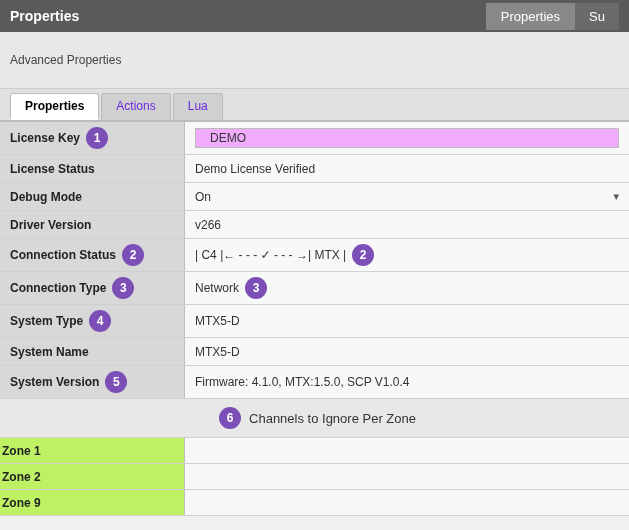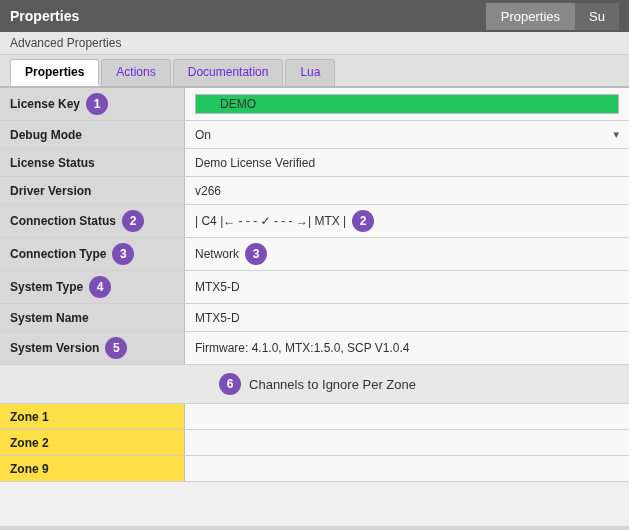--- a/index.html
+++ b/index.html
@@ -31,21 +31,21 @@
       cursor: pointer;
       border-left: 1px solid #888;
     }
     .title-bar-tab.active {
       background: #888;
     }
 
     
     .breadcrumb {
       background: #e8e8e8;
-      padding: 4px 10px;
+      padding: 21px 10px;
       font-size: 12px;
       color: #444;
       border-bottom: 1px solid #ccc;
     }
 
     
     .tab-strip {
       background: #e0e0e0;
       display: flex;
       border-bottom: 2px solid #bbb;
@@ -145,42 +145,42 @@
     
     .zone-row {
       display: flex;
       align-items: stretch;
       border-bottom: 1px solid #d0d0d0;
       min-height: 26px;
     }
     .zone-label {
       width: 185px;
       min-width: 185px;
-      background: #fde047;
-      padding: 4px 10px;
+      background: #bef264;
+      padding: 4px 2px;
       font-weight: bold;
       font-size: 12px;
       color: #222;
       display: flex;
       align-items: center;
       border-right: 1px solid #c0c0c0;
     }
     .zone-value {
       flex: 1;
       background: #f8f8f8;
       padding: 4px 10px;
       font-size: 12px;
       color: #333;
     }
 
     
     .input-value {
-      background: #22c55e;
+      background: #f0abfc;
       border: 1px solid #bbb;
-      padding: 2px 24px;
+      padding: 2px 14px;
       font-size: 12px;
       width: 100%;
       color: #333;
     }
   </style>
 </head>
 <body>
 
 <div class="title-bar">
   <span class="title-bar-left">Properties</span>
@@ -188,45 +188,44 @@
     <div class="title-bar-tab active">Properties</div>
     <div class="title-bar-tab">Su</div>
   </div>
 </div>
 
 <div class="breadcrumb">Advanced Properties</div>
 
 <div class="tab-strip">
   <div class="tab active">Properties</div>
   <div class="tab">Actions</div>
-  <div class="tab">Documentation</div>
   <div class="tab">Lua</div>
 </div>
 
 <div class="content" id="content-area">
 
   <div id="props-container">
       <div class="prop-row">
         <div class="prop-label">License Key<span class="badge">1</span></div>
         <div class="prop-value">
           <input type="text" class="input-value" value="DEMO" style="">
         </div>
+      </div>
+      <div class="prop-row">
+        <div class="prop-label">License Status</div>
+        <div class="prop-value">Demo License Verified</div>
       </div>
       <div class="prop-row">
         <div class="prop-label">Debug Mode</div>
         <div class="prop-value with-dropdown">
           <span>On</span>
           <span class="dropdown-arrow">▾</span>
         </div>
       </div>
       <div class="prop-row">
-        <div class="prop-label">License Status</div>
-        <div class="prop-value">Demo License Verified</div>
-      </div>
-      <div class="prop-row">
         <div class="prop-label">Driver Version</div>
         <div class="prop-value">v266</div>
       </div>
       <div class="prop-row">
         <div class="prop-label">Connection Status<span class="badge">2</span></div>
         <div class="prop-value">| C4 |← - - - ✓ - - - →| MTX | <span class="badge">2</span></div>
       </div>
       <div class="prop-row">
         <div class="prop-label">Connection Type<span class="badge">3</span></div>
         <div class="prop-value">Network <span class="badge">3</span></div>

